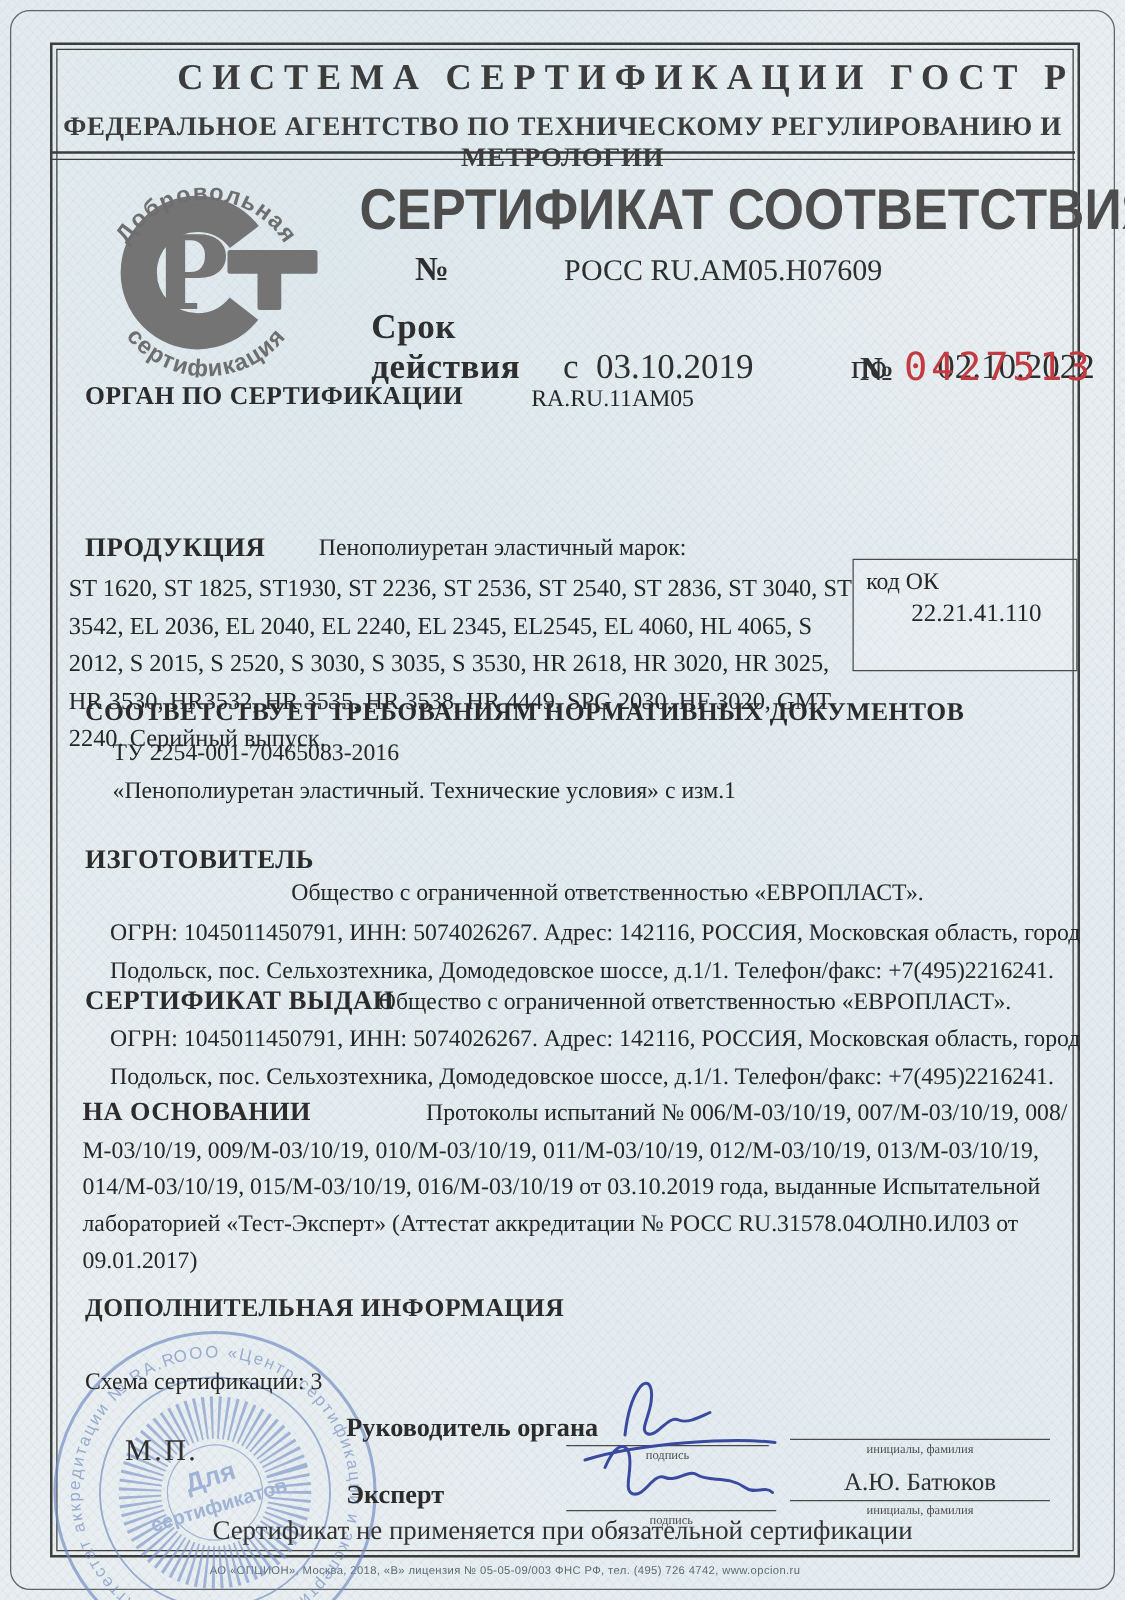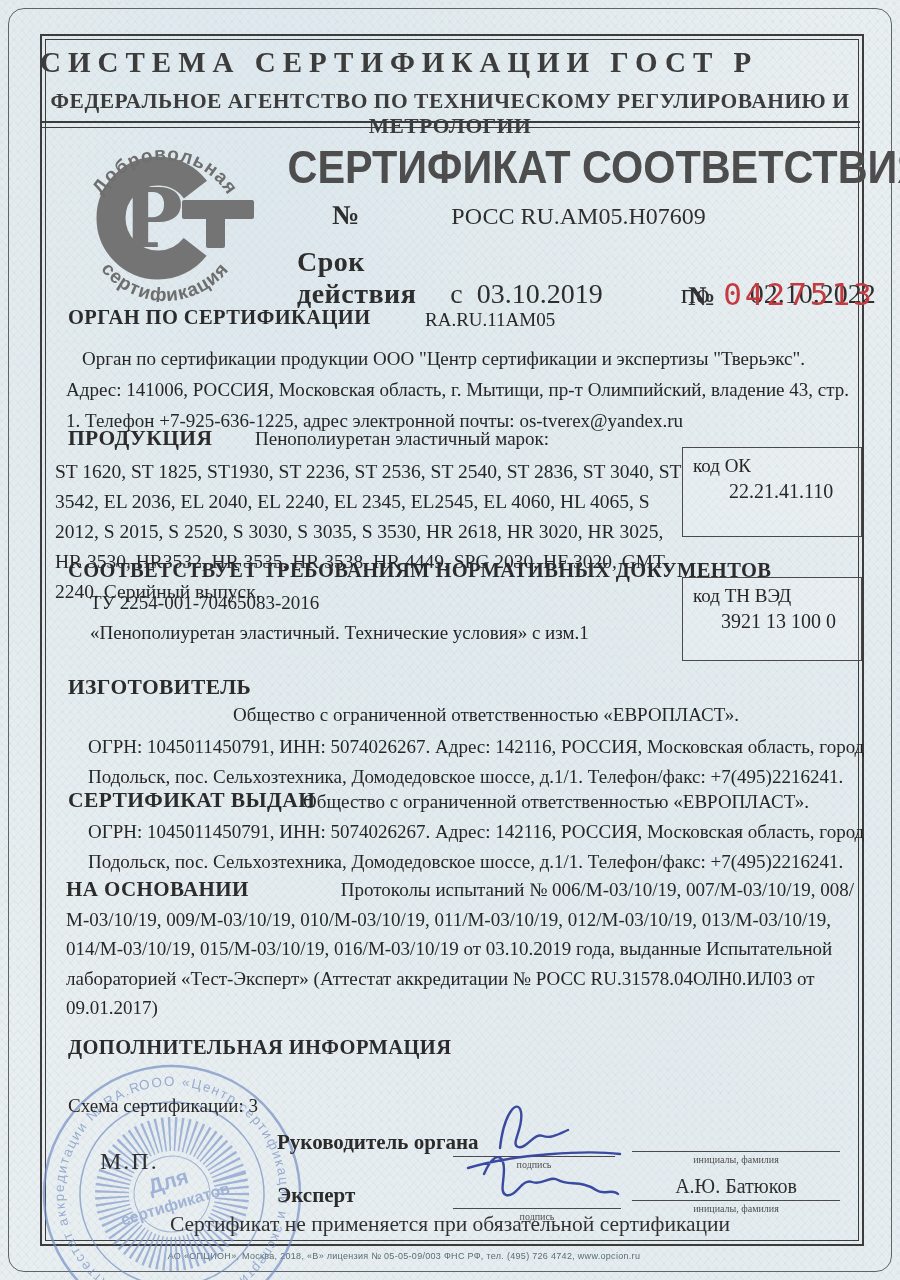--- a/index.html
+++ b/index.html
@@ -9,21 +9,21 @@
     background:
       radial-gradient(ellipse at 30% 15%, rgba(195,218,228,.30), transparent 60%),
       radial-gradient(ellipse at 75% 70%, rgba(200,220,230,.25), transparent 55%),
       repeating-linear-gradient(48deg, rgba(110,160,185,.07) 0 1px, transparent 1px 6px),
       repeating-linear-gradient(-48deg, rgba(110,160,185,.07) 0 1px, transparent 1px 6px),
       #e9eef0;
   }
   .outer-border{position:absolute; inset:8px; border:1.5px solid #5f6468; border-radius:16px;}
   .frame{position:absolute; left:40px; top:34px; width:820px; height:1208px; border:2px solid #3c3c3c;}
   .frame-inner{position:absolute; inset:3px; border:1px solid #3c3c3c;}
-  .hdr1{position:absolute; left:40px; top:46px; width:820px; text-align:left;
+  .hdr1{position:absolute; left:40px; top:46px; width:820px; text-align:right;
     font-weight:bold; font-size:29px; letter-spacing:7px; color:#3c3c3c;}
   .hdr2{position:absolute; left:40px; top:89px; width:820px; text-align:center;
     font-weight:bold; font-size:21.5px; letter-spacing:0.5px; color:#3c3c3c;}
   .hdr-rule{position:absolute; left:40px; top:121px; width:820px; height:4px;
     border-top:2px solid #3c3c3c; border-bottom:1px solid #3c3c3c;}
   .title{position:absolute; left:258px; top:140px; width:590px; text-align:center;
     font-family:"Liberation Sans", sans-serif; font-weight:bold; font-size:46px; color:#4d4d4d;
     transform:scaleX(0.90); transform-origin:center; letter-spacing:0px; white-space:nowrap;}
   .certno-row{position:absolute; left:332px; top:200px; font-size:24px; color:#2e2e2e;}
   .certno-row .nolabel{font-weight:bold; font-size:27px; margin-right:92px;}
@@ -124,39 +124,34 @@
   <div class="validity-row">
     <span class="vl">Срок действия</span><span class="c">с</span><span class="d1">03.10.2019</span><span class="po">по</span><span class="d2">02.10.2022</span>
   </div>
 
   <div class="blankno">
     <span class="nolabel">№</span><span class="digits" style="color:#c43a41">0427513</span>
   </div>
 
   <div class="sec-head organ-head">ОРГАН ПО СЕРТИФИКАЦИИ</div>
   <div class="organ-code">RA.RU.11AM05</div>
-  <div class="organ-body">Орган по сертификации продукции ООО "Центр сертификации и экспертизы "Тверьэкс". Адрес: 141006, РОССИЯ, Московская область, г. Мытищи, пр-т Олимпийский, владение 43, стр. 1. Телефон +7-925-636-1225, адрес электронной почты: os-tverex@yandex.ru</div>
 
   <div class="sec-head prod-head" style="font-size:21.5px">ПРОДУКЦИЯ</div>
   <div class="prod-intro">Пенополиуретан эластичный марок:</div>
   <div class="prod-body">ST 1620, ST 1825, ST1930, ST 2236, ST 2536, ST 2540, ST 2836, ST 3040, ST 3542, EL 2036, EL 2040, EL 2240, EL 2345, EL2545, EL 4060, HL 4065, S 2012, S 2015, S 2520, S 3030, S 3035, S 3530, HR 2618, HR 3020, HR 3025, HR 3530, HR3532, HR 3535, HR 3538, HR 4449, SPG 2030, HF 3020, GMT 2240. Серийный выпуск.</div>
 
   <div class="code-box ok-box">
     <span>код ОК</span>
     <span class="val">22.21.41.110</span>
   </div>
 
   <div class="sec-head comp-head">СООТВЕТСТВУЕТ ТРЕБОВАНИЯМ НОРМАТИВНЫХ ДОКУМЕНТОВ</div>
   <div class="comp-l1">ТУ 2254-001-70465083-2016</div>
   <div class="comp-l2">«Пенополиуретан эластичный. Технические условия» с изм.1</div>
 
-  <div class="code-box tnved-box">
-    <span>код ТН ВЭД</span>
-    <span class="val" style="padding-left:28px">3921 13 100 0</span>
-  </div>
 
   <div class="sec-head manu-head" style="font-size:21.5px">ИЗГОТОВИТЕЛЬ</div>
   <div class="manu-intro">Общество с ограниченной ответственностью «ЕВРОПЛАСТ».</div>
   <div class="manu-body">ОГРН: 1045011450791, ИНН: 5074026267. Адрес: 142116, РОССИЯ, Московская область, город Подольск, пос. Сельхозтехника, Домодедовское шоссе, д.1/1. Телефон/факс: +7(495)2216241.</div>
 
   <div class="sec-head issued-head" style="font-size:21.5px">СЕРТИФИКАТ ВЫДАН</div>
   <div class="issued-intro">Общество с ограниченной ответственностью «ЕВРОПЛАСТ».</div>
   <div class="issued-body">ОГРН: 1045011450791, ИНН: 5074026267. Адрес: 142116, РОССИЯ, Московская область, город Подольск, пос. Сельхозтехника, Домодедовское шоссе, д.1/1. Телефон/факс: +7(495)2216241.</div>
 
   <div class="basis-block">

